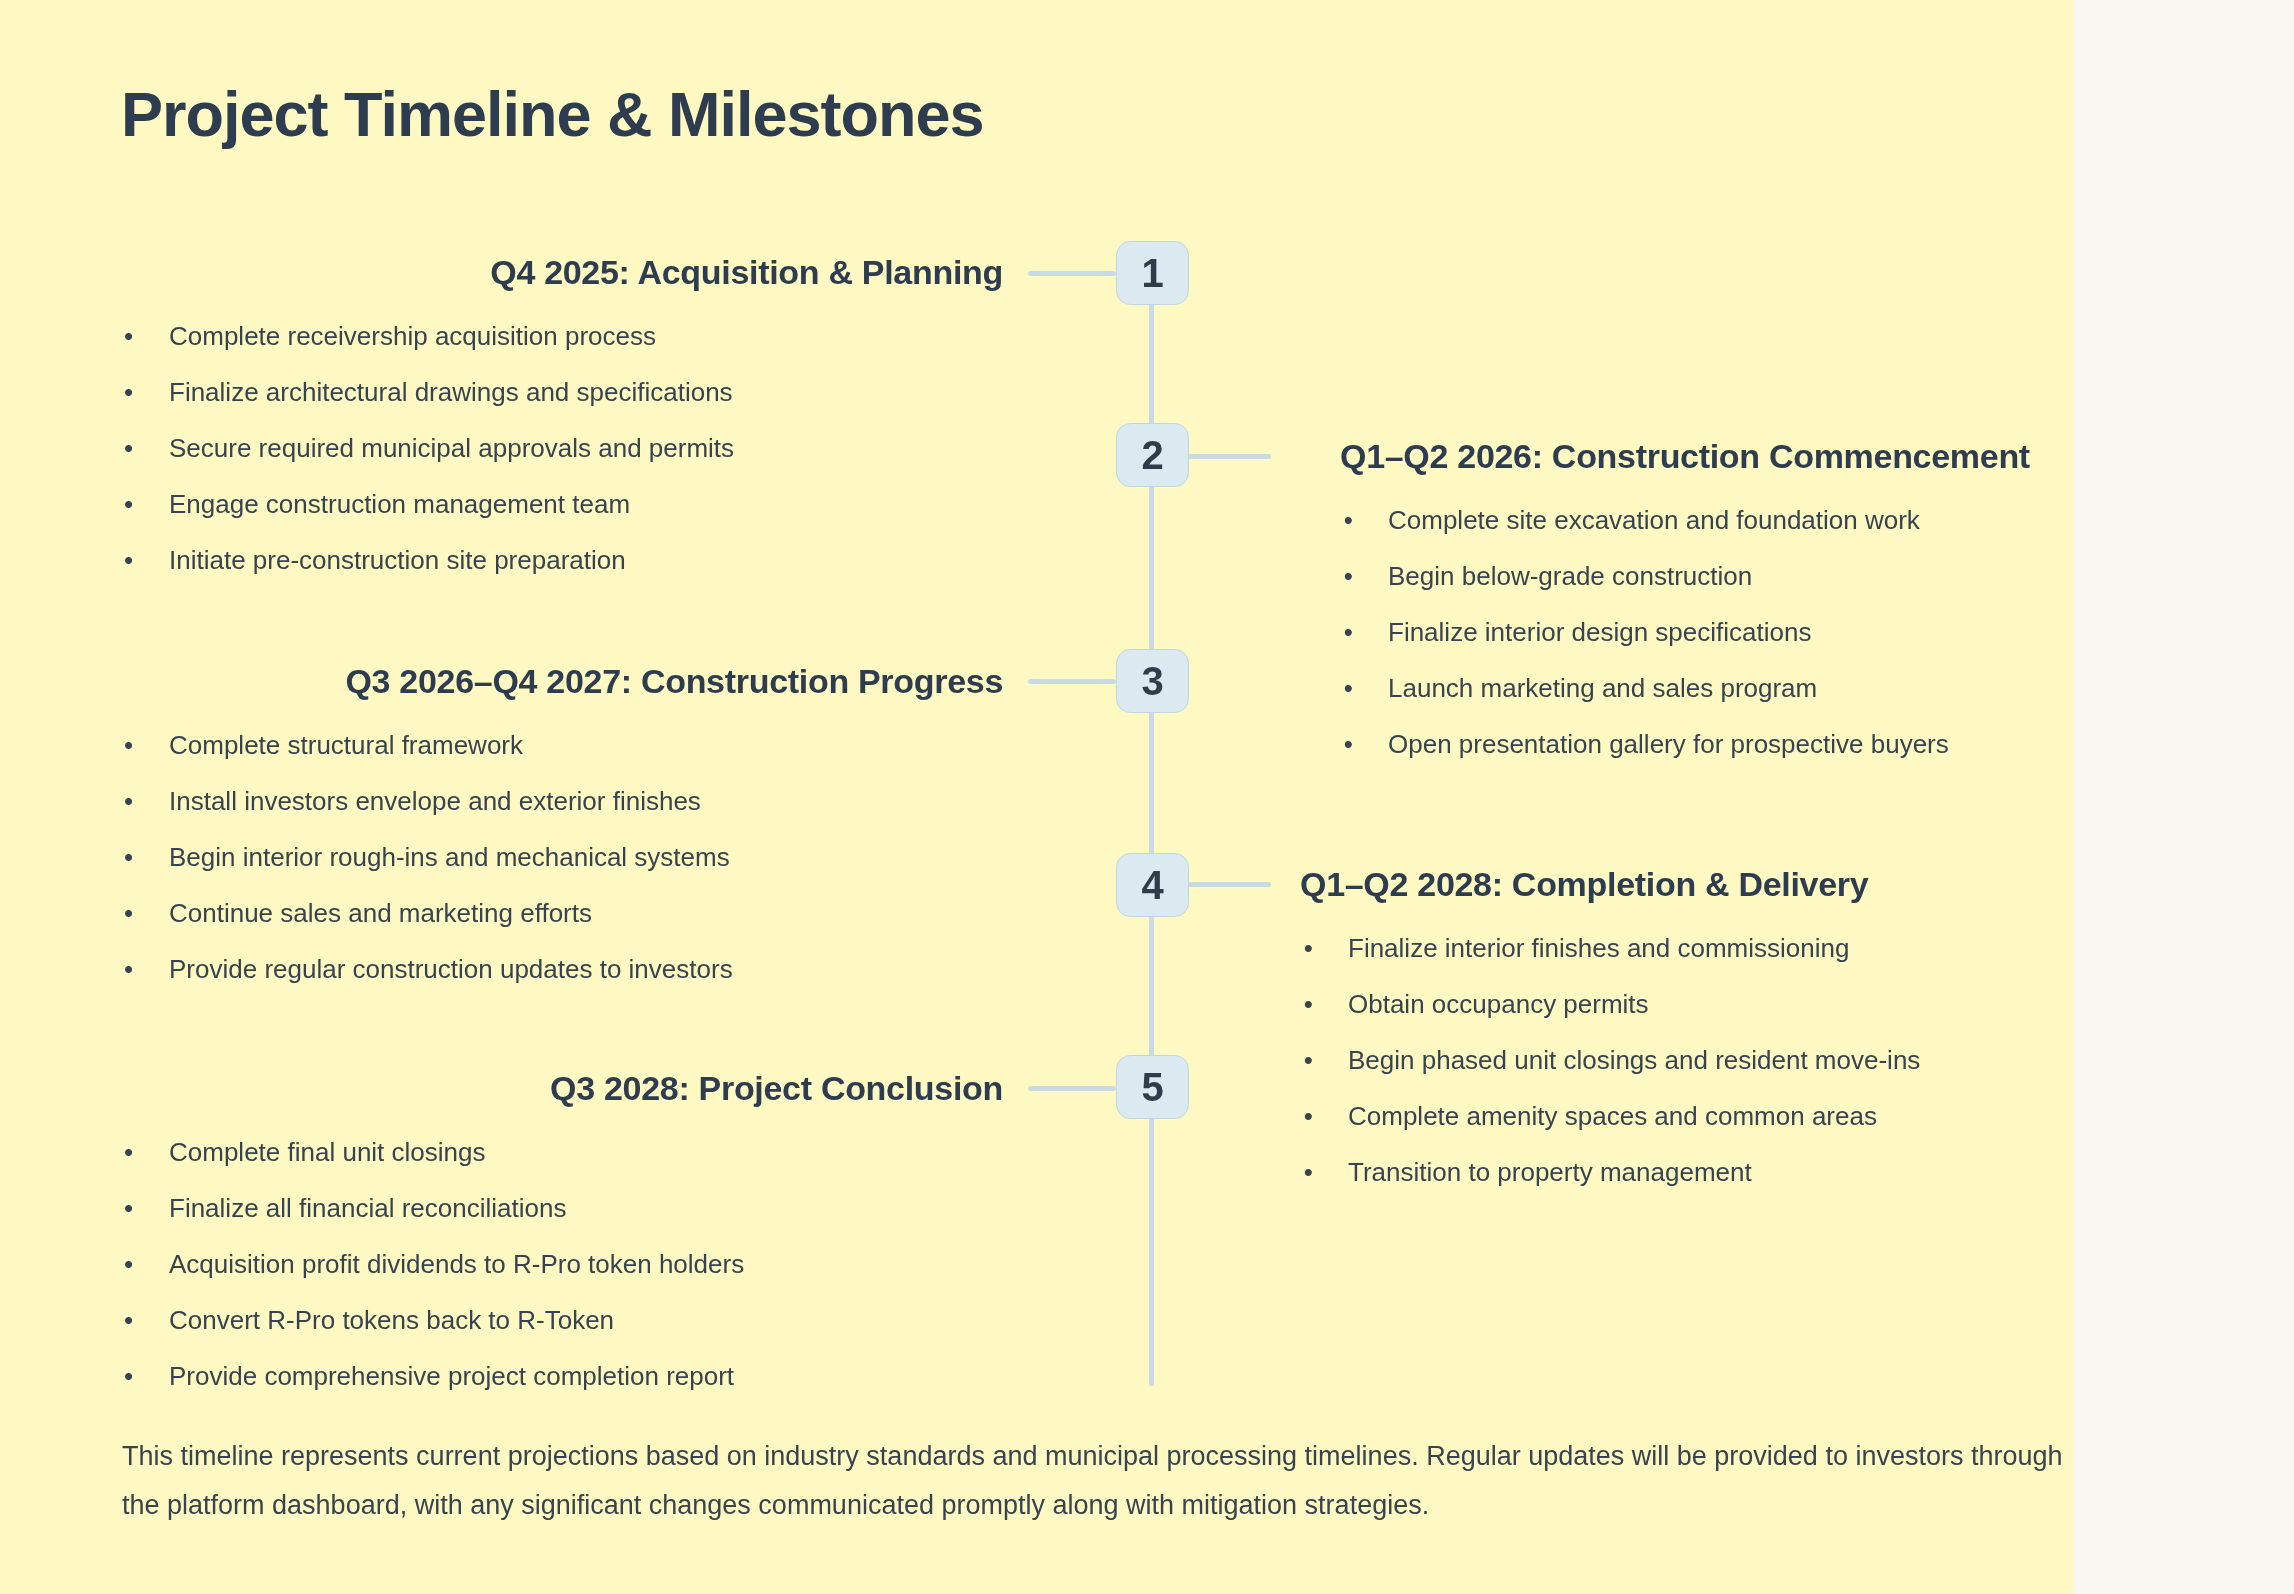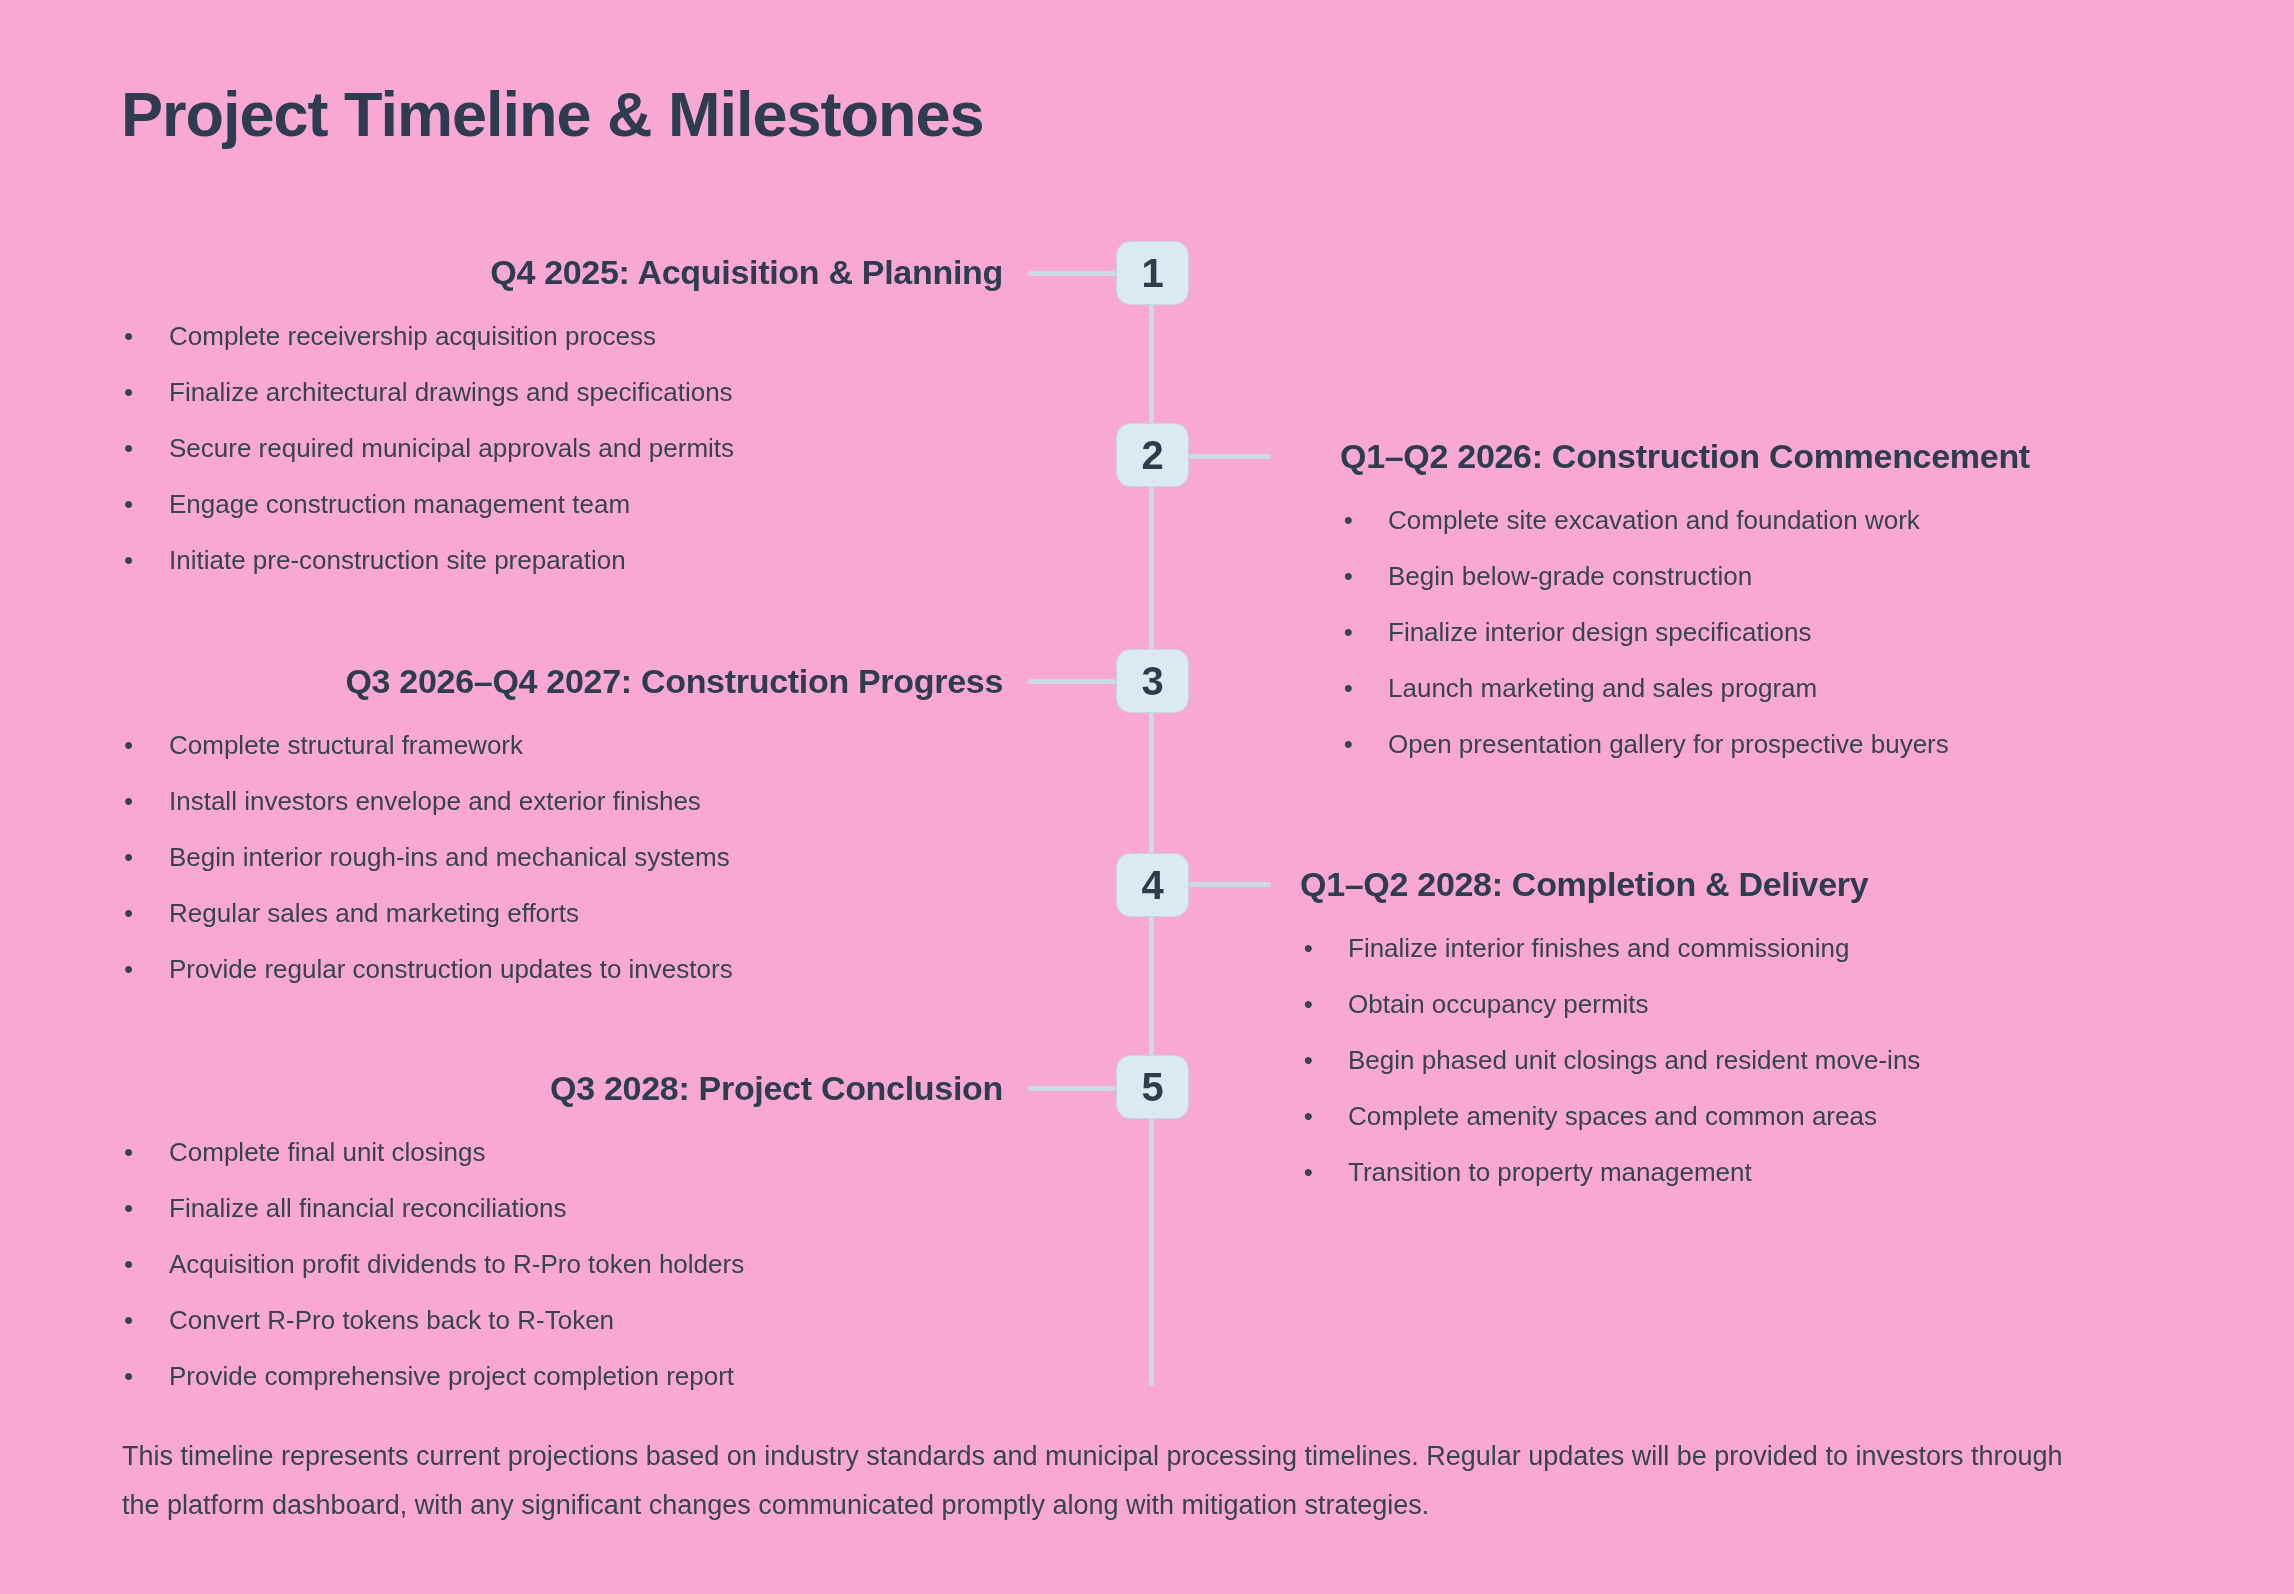--- a/index.html
+++ b/index.html
@@ -2,23 +2,23 @@
 <html><head>
 <meta charset="utf-8">
 <style>
   html, body {
     margin: 0;
     padding: 0;
     background: #f9f7f1;
   }
   .canvas {
     position: relative;
-    width: 2294px;
+    width: 2074px;
     height: 1594px;
-    background: #f9a8d4;
+    background: #fef9c3;
     font-family: "Liberation Sans", sans-serif;
     color: #2d3c4e;
     overflow: hidden;
   }
   .title {
     position: absolute;
     left: 121px;
     top: 78px;
     margin: 0;
     font-size: 63px;
@@ -169,21 +169,21 @@
       <li>Open presentation gallery for prospective buyers</li>
     </ul>
   </section>
 
   <section class="milestone left m3">
     <h2>Q3 2026–Q4 2027: Construction Progress</h2>
     <ul>
       <li>Complete structural framework</li>
       <li>Install investors envelope and exterior finishes</li>
       <li>Begin interior rough-ins and mechanical systems</li>
-      <li>Regular sales and marketing efforts</li>
+      <li>Continue sales and marketing efforts</li>
       <li>Provide regular construction updates to investors</li>
     </ul>
   </section>
 
   <section class="milestone right m4">
     <h2>Q1–Q2 2028: Completion &amp; Delivery</h2>
     <ul>
       <li>Finalize interior finishes and commissioning</li>
       <li>Obtain occupancy permits</li>
       <li>Begin phased unit closings and resident move-ins</li>

